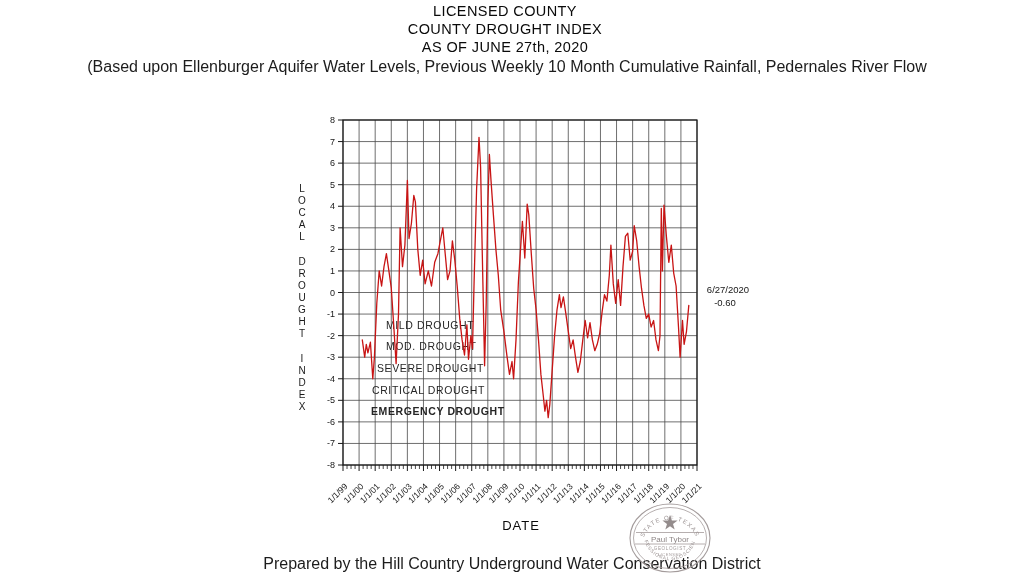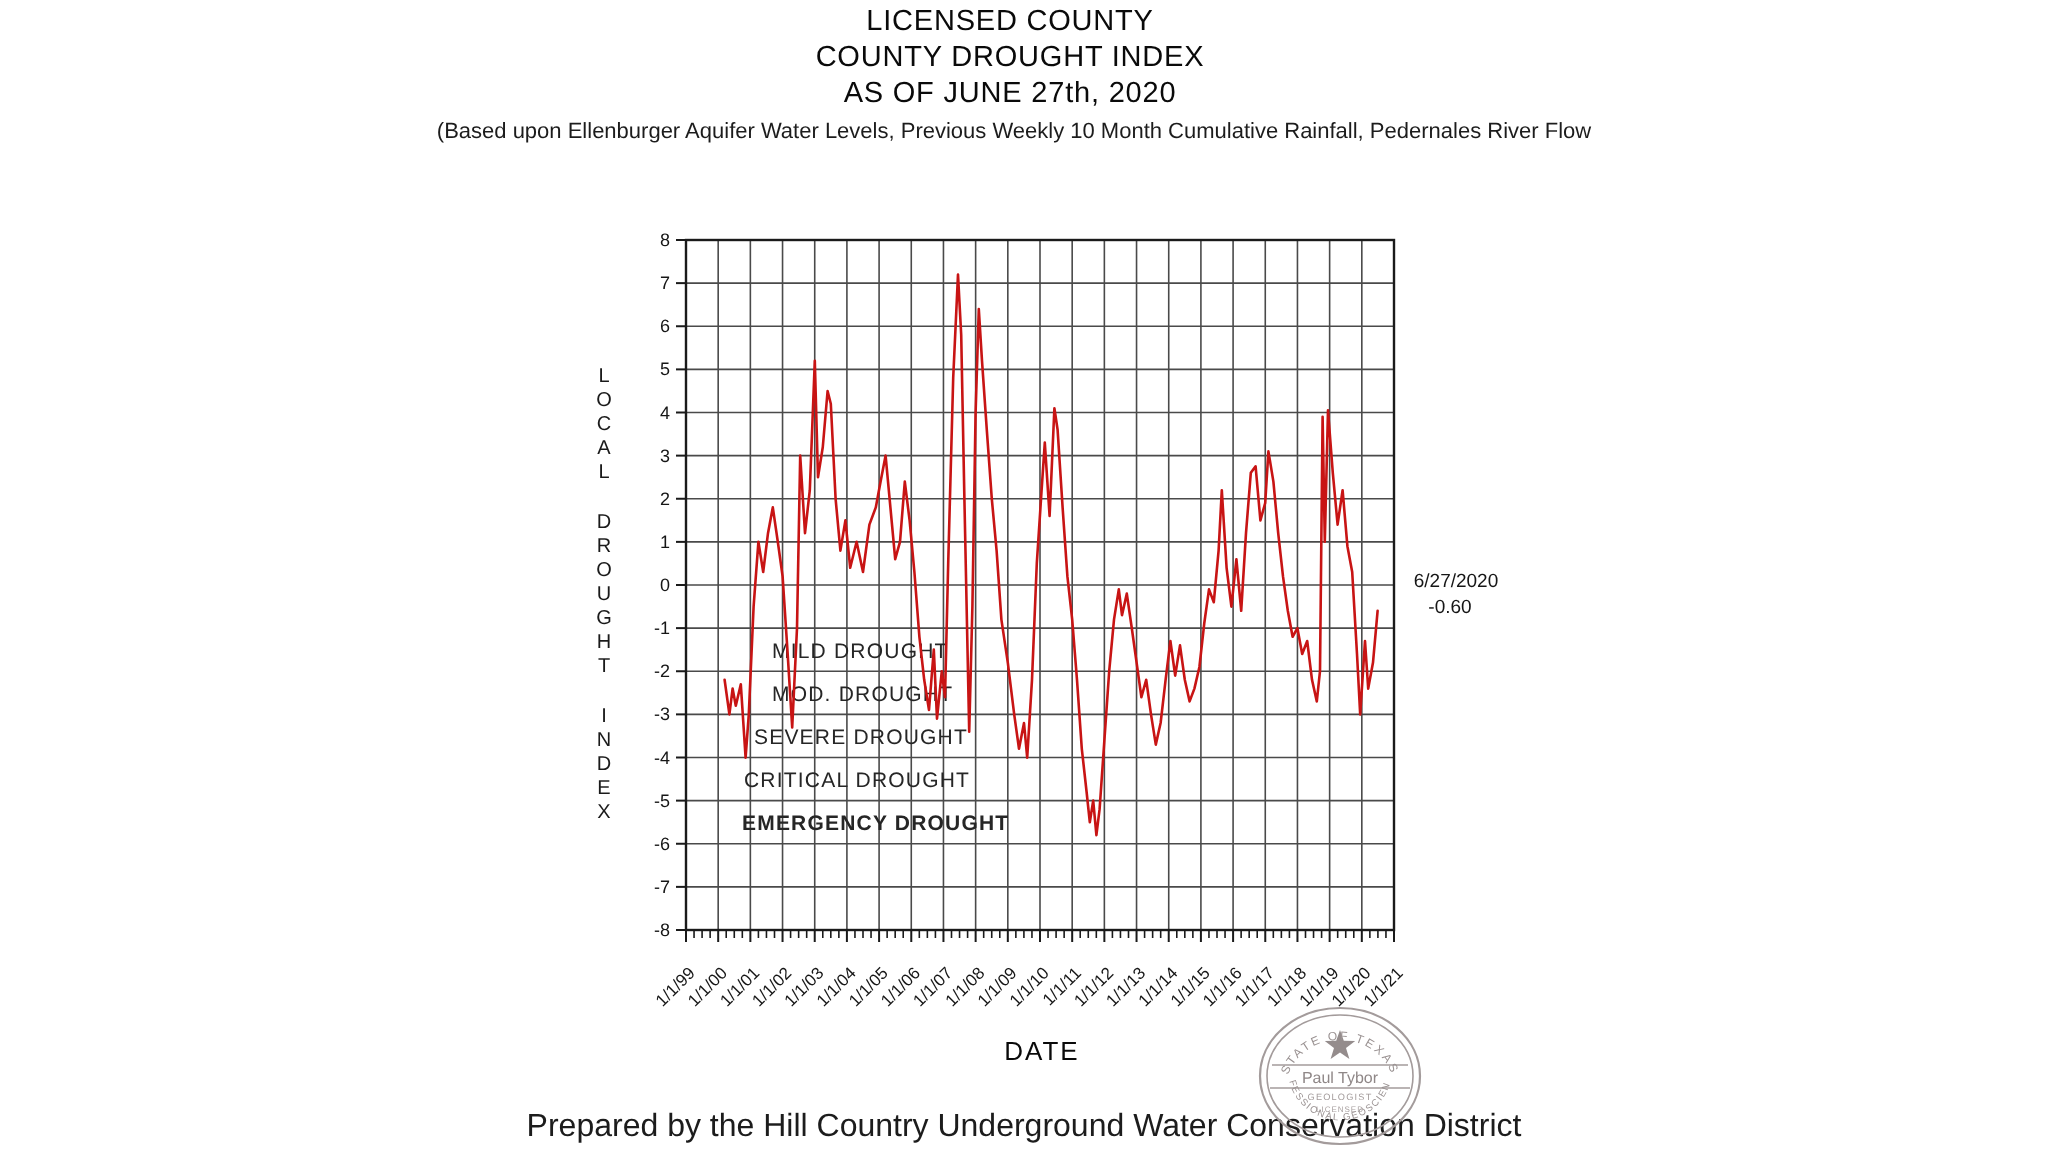--- a/index.html
+++ b/index.html
@@ -1,21 +1,21 @@
 <!DOCTYPE html>
 <html><head>
 <meta charset="utf-8">
 <style>
   html,body{margin:0;padding:0;background:#fff;}
   .canvas{position:relative;width:1024px;height:576px;background:#ffffff;overflow:hidden;
           font-family:"Liberation Sans",sans-serif;color:#111;}
   .title-block{position:absolute;left:0;top:2px;width:1010px;text-align:center;}
   .title-line{font-size:14.5px;line-height:18px;letter-spacing:.4px;color:#0a0a0a;}
   .subtitle-block{position:absolute;left:0;top:60px;width:1014px;text-align:center;}
-  .subtitle-line{font-size:11px;line-height:13px;color:#1c1c1c;}
+  .subtitle-line{font-size:16px;line-height:13px;color:#1c1c1c;}
   .yaxis-title{position:absolute;left:294px;top:183px;width:16px;text-align:center;
                font-size:10px;line-height:12px;color:#1a1a1a;}
   .yaxis-title .wgap{margin-top:13px;}
   .chart-svg{position:absolute;left:0;top:0;}
   .footer-text{position:absolute;left:0;top:555px;width:1024px;text-align:center;
                font-size:16px;color:#1c1c1c;}
   .seal{position:absolute;left:627px;top:501px;}
 </style>
 </head>
 <body>

